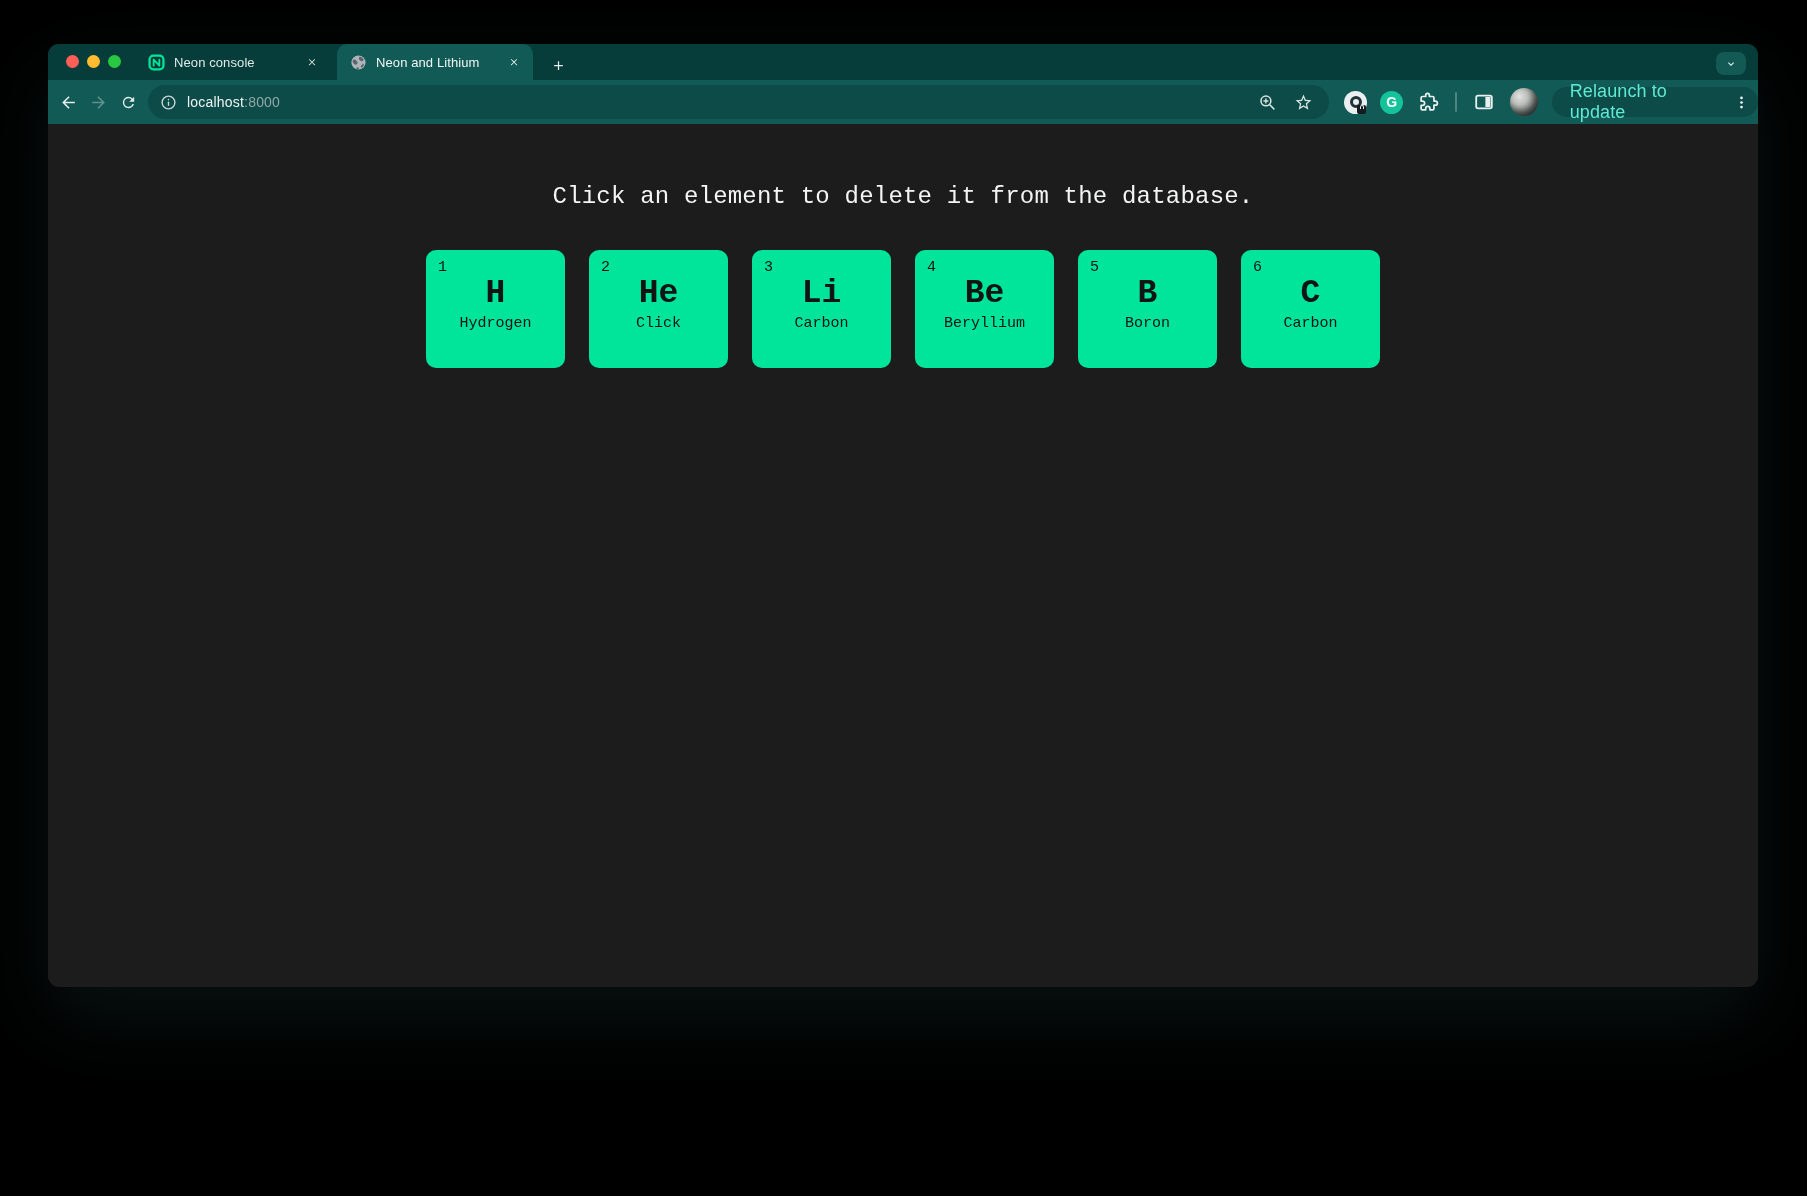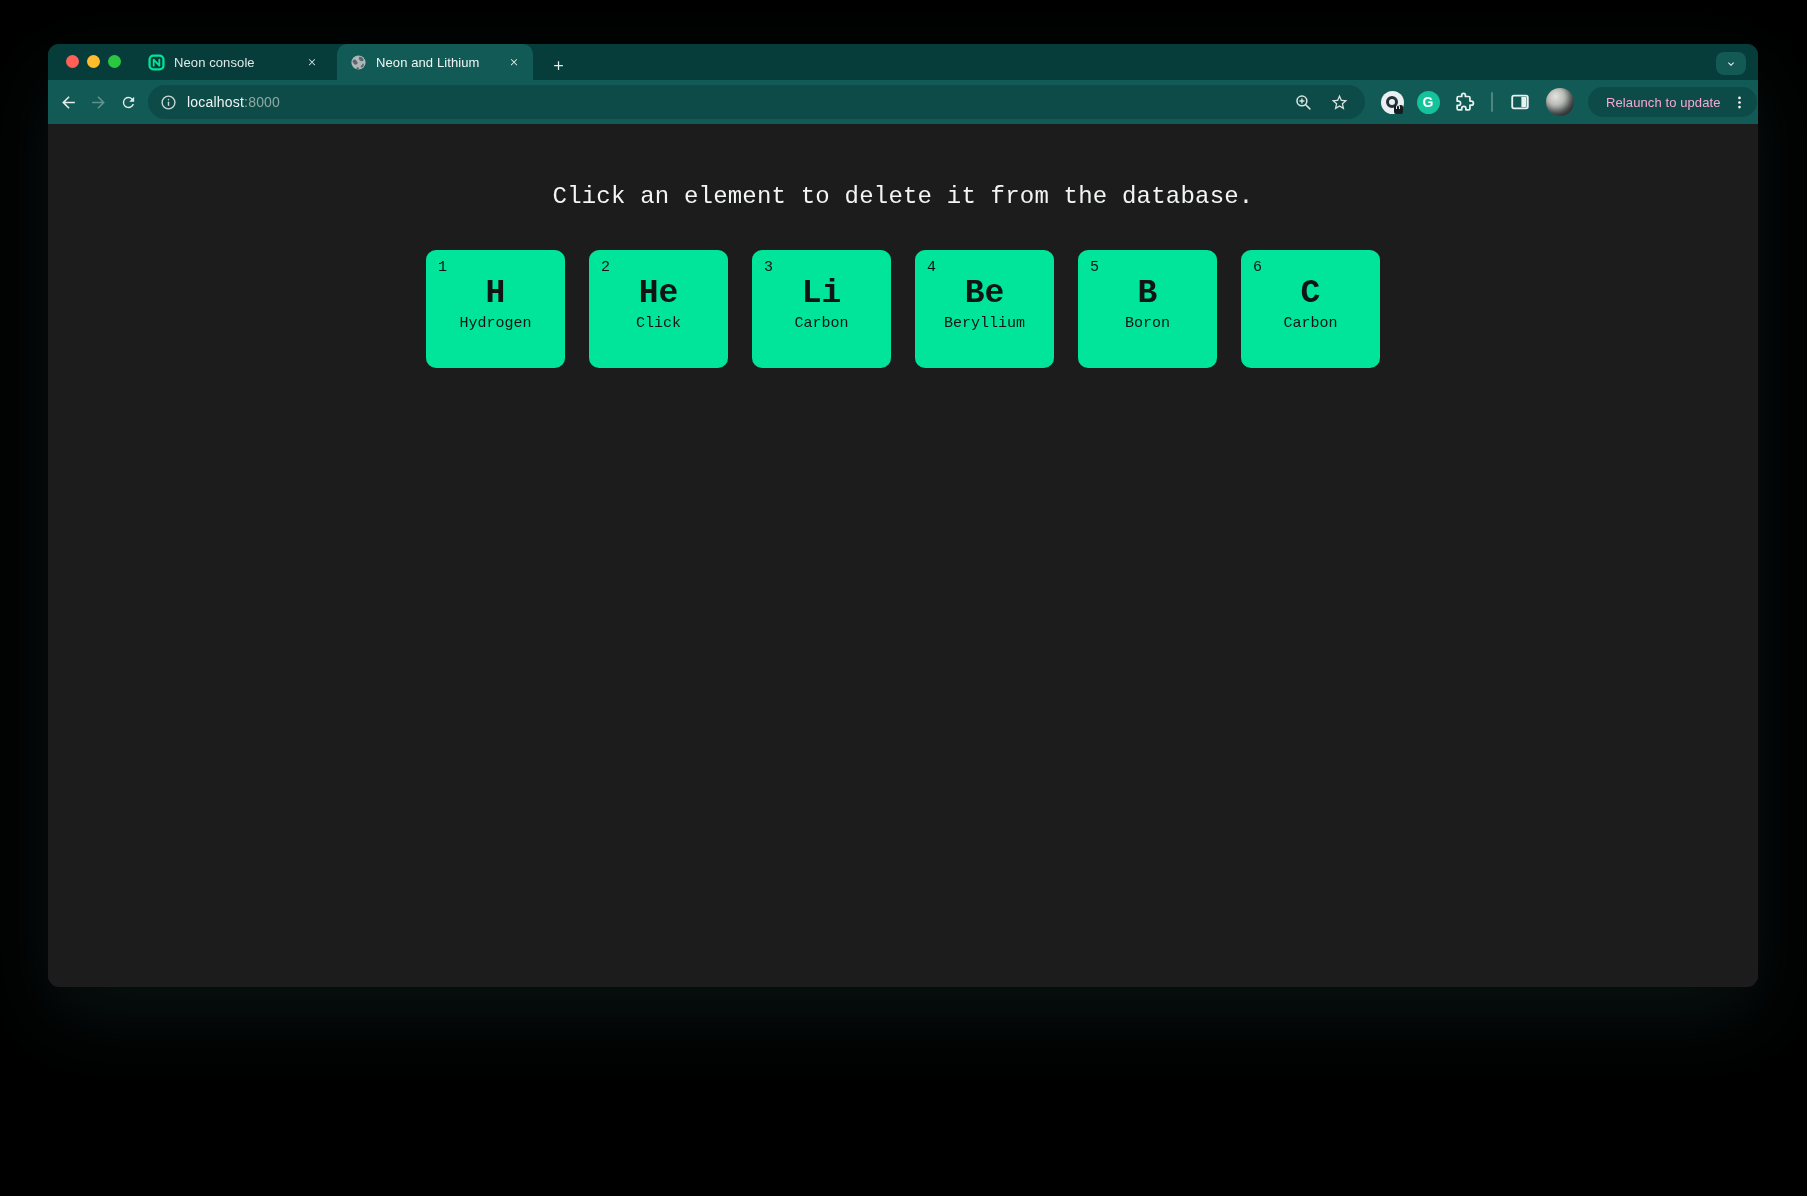--- a/index.html
+++ b/index.html
@@ -68,21 +68,21 @@
     border-radius:3px 3px 0 0; margin-top:-4px; }
   .grammarly-icon{ width:23px; height:23px; border-radius:50%; background:#15c39a; color:#fff;
     font-size:14px; font-weight:bold; display:flex; align-items:center; justify-content:center; }
   .toolbar-separator{ width:2px; height:20px; background:rgba(233,244,242,.28); margin:0 3px; border-radius:1px; }
   .avatar{ width:28px; height:28px; border-radius:50%; margin-left:2px;
     background:radial-gradient(circle at 34% 30%, #e3e3e1 0%, #b9bcb7 32%, #6d7472 62%, #3a4144 88%);
     box-shadow:inset -3px -4px 6px rgba(0,0,0,.45); }
 
   .relaunch-button{ display:flex; align-items:center; margin-left:14px; height:30px;
     border-radius:15px; background:var(--inset-bg); padding:0 8px 0 18px; cursor:pointer; }
-  .relaunch-label{ color:#f9a8d4; font-size:13px; font-weight:500; letter-spacing:.1px; margin-right:10px; }
+  .relaunch-label{ color:#5eead4; font-size:18px; font-weight:500; letter-spacing:.1px; margin-right:10px; }
   .menu-dots{ width:18px; height:18px; display:flex; align-items:center; justify-content:center; }
 
   
   .page{ position:relative; height:855px; background:var(--page-bg); padding-top:56px;font-family:Liberation Mono, monospace; }
   .page-heading{ text-align:center; color:#f3f4f4; font-size:24px; font-weight:500;
     line-height:34px; letter-spacing:.2px; }
   .elements-row{ margin-top:36px; display:flex; justify-content:center; gap:24px; }
   .element-card{ position:relative; width:139px; height:118px; border-radius:10px;
     background:var(--accent-green); color:var(--card-text); cursor:pointer; }
   .element-number{ position:absolute; left:12px; top:9px; font-size:15px; }

